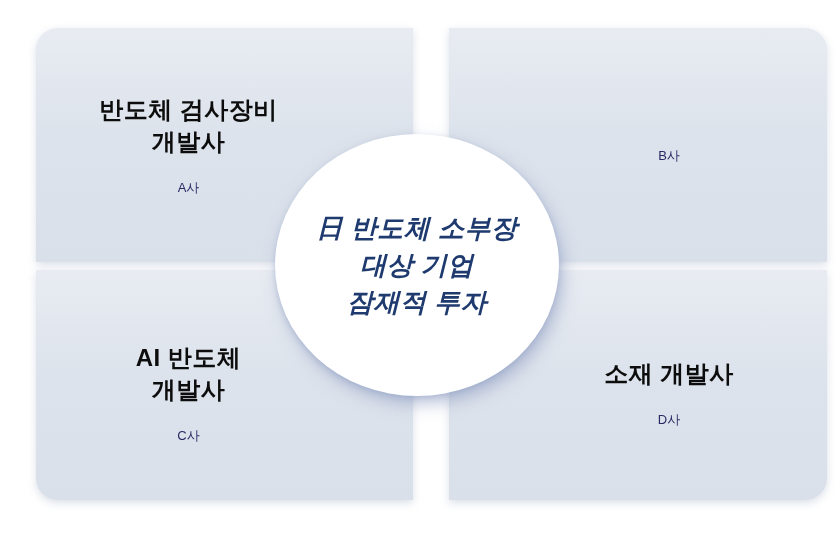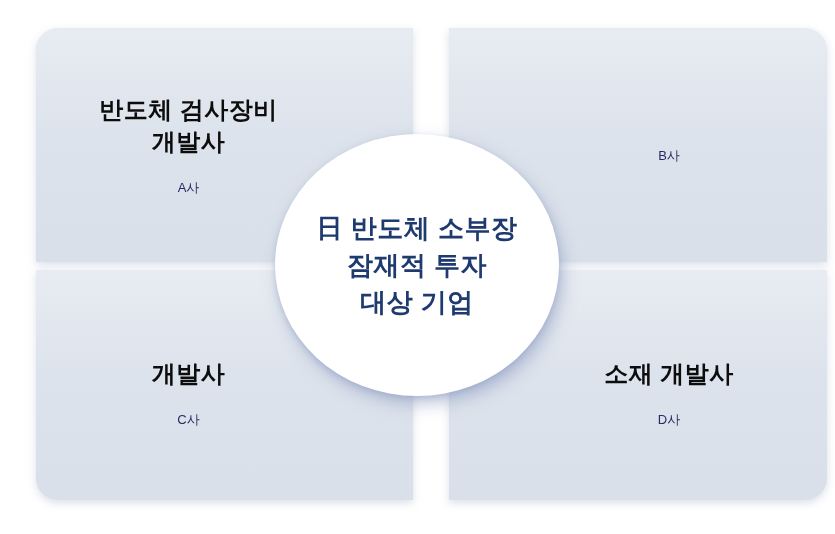--- a/index.html
+++ b/index.html
@@ -72,20 +72,21 @@
     justify-content: center;
     align-items: center;
   }
   .circle-text {
     color: #1e3a6e;
     font-size: 26px;
     font-weight: bold;
     line-height: 37px;
     text-align: center;
     letter-spacing: 0.5px;
+    font-style: italic;
   }
 </style>
 </head>
 <body>
 
 <div class="canvas">
 
   <div class="grid">
 
     <div class="quadrant q-tl">
@@ -95,35 +96,36 @@
       </div>
       <div class="q-label">A사</div>
     </div>
 
     <div class="quadrant q-tr">
       <div class="q-label">B사</div>
     </div>
 
     <div class="quadrant q-bl">
       <div class="q-title">
+        <div>AI 반도체</div>
         <div>개발사</div>
       </div>
       <div class="q-label">C사</div>
     </div>
 
     <div class="quadrant q-br">
       <div class="q-title">
         <div>소재 개발사</div>
       </div>
       <div class="q-label">D사</div>
     </div>
 
   </div>
 
   <div class="center-circle">
     <div class="circle-text">
       <div>日 반도체 소부장</div>
+      <div>대상 기업</div>
       <div>잠재적 투자</div>
-      <div>대상 기업</div>
     </div>
   </div>
 
 </div>
 
 </body></html>

